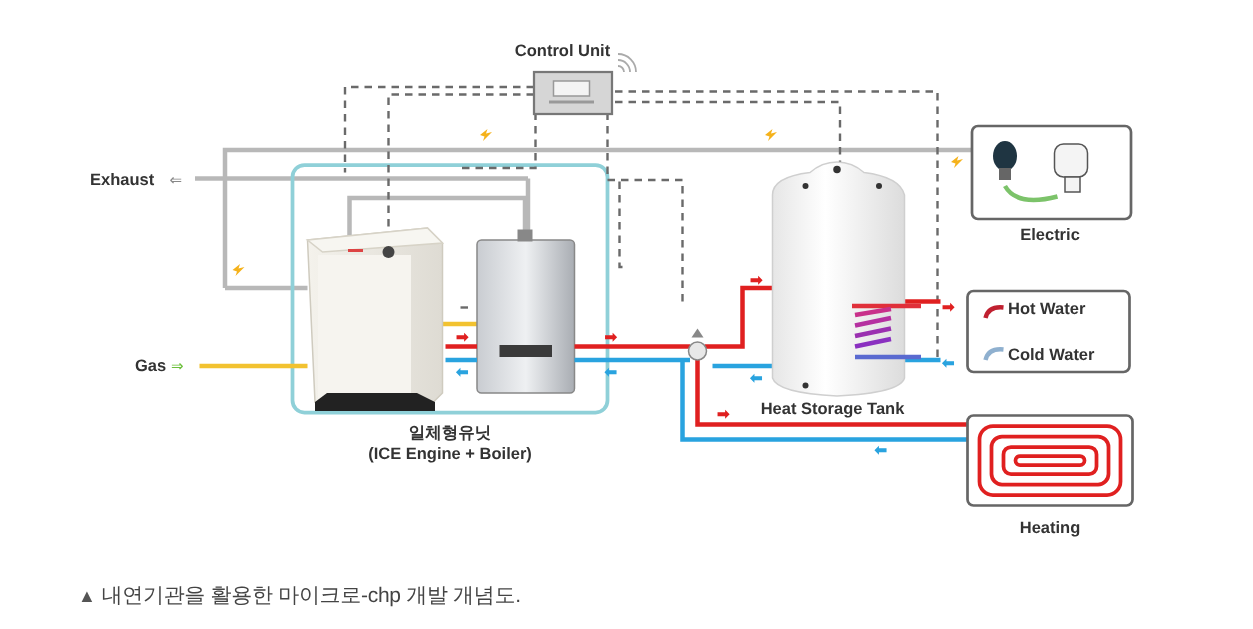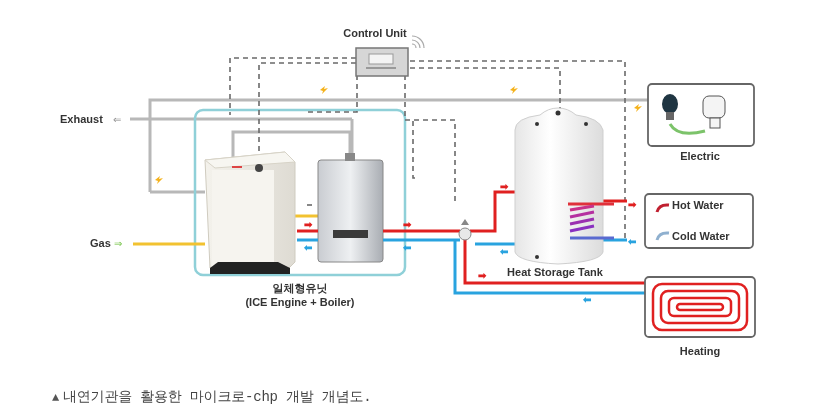--- a/index.html
+++ b/index.html
@@ -1,20 +1,20 @@
 <!DOCTYPE html>
 <html><head>
 <meta charset="utf-8">
 <style>
   html, body { margin:0; padding:0; background:#ffffff; }
   body { width:835px; height:419px; position:relative; overflow:hidden; font-family:"Liberation Sans", sans-serif; }
   #stage { position:absolute; left:0; top:0; width:835px; height:419px; }
   svg text { font-family:"Liberation Sans", sans-serif; }
   .lbl { font-weight:bold; fill:#333; font-size:11px; }
-  .caption { position:absolute; left:52px; top:388px; font-size:14px; color:#444; font-family:Liberation Mono, monospace; letter-spacing:-0.2px; }
+  .caption { position:absolute; left:52px; top:388px; font-size:14px; color:#444; font-family:Liberation Sans, sans-serif; letter-spacing:-0.2px; }
   .caption .tri { color:#555; margin-right:4px; font-size:12px; }
 </style>
 </head>
 <body>
 
 <svg id="stage" viewBox="0 0 835 419" xmlns="http://www.w3.org/2000/svg">
   <defs>
     <linearGradient id="boilerGrad" x1="0" x2="1">
       <stop offset="0" stop-color="#c9ccd1"></stop>
       <stop offset="0.5" stop-color="#eef0f2"></stop>

